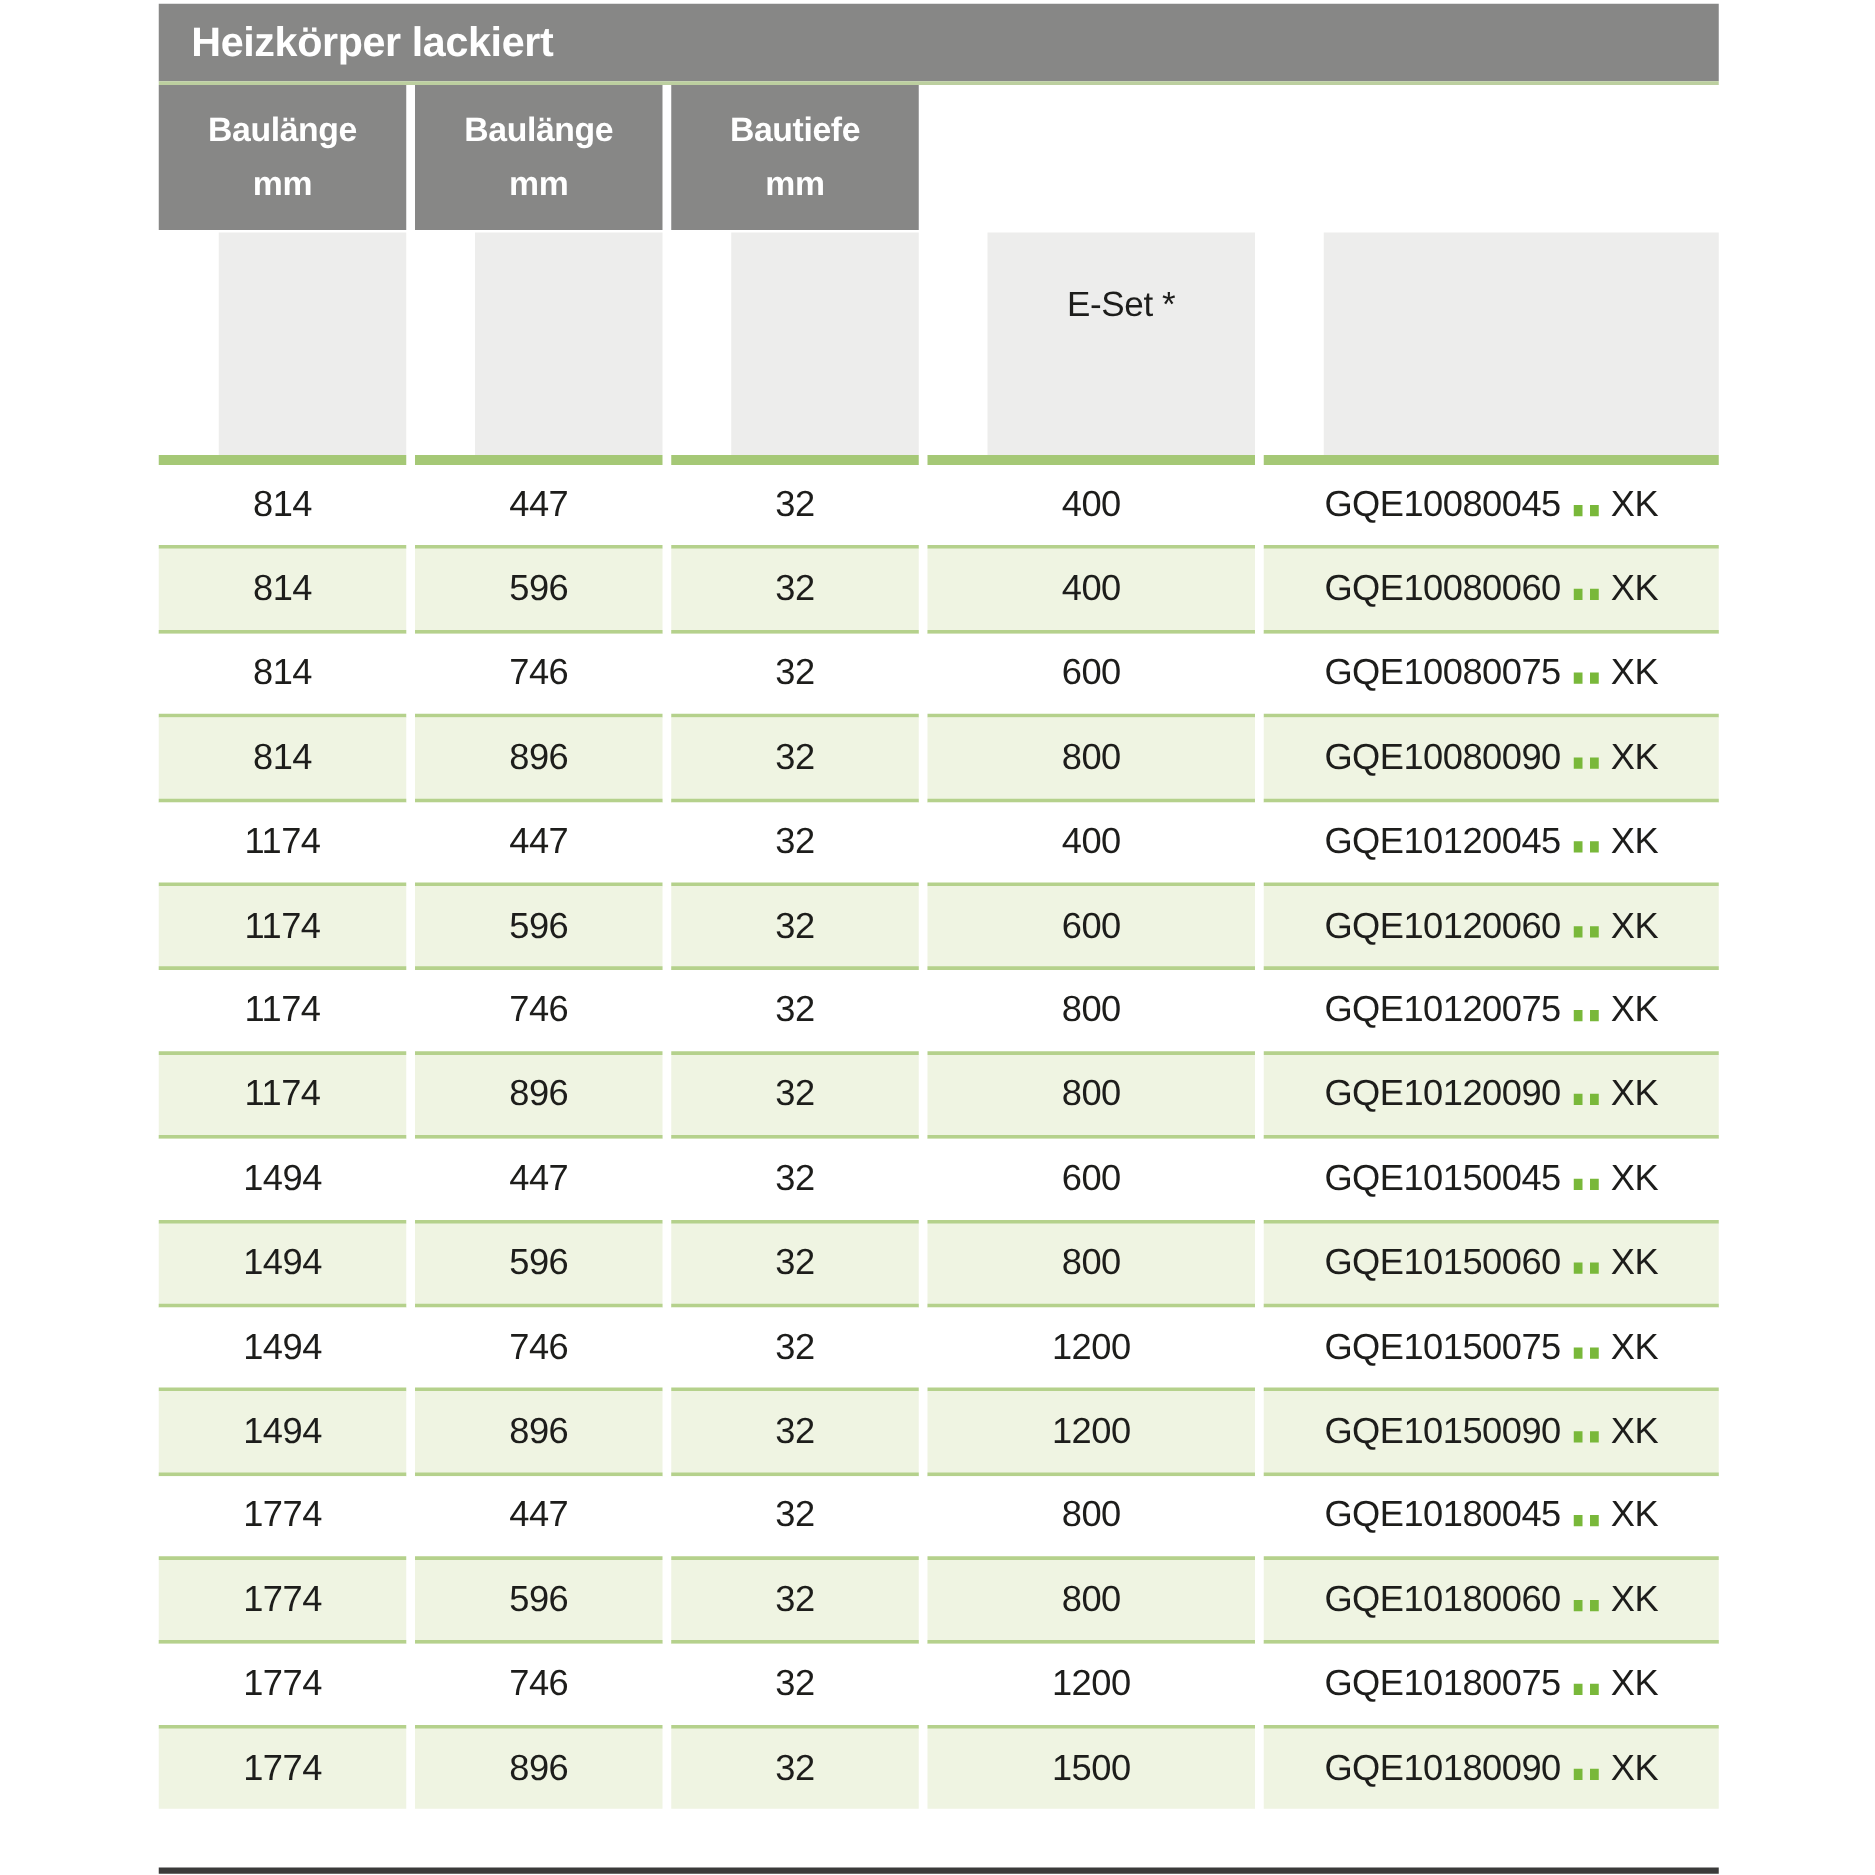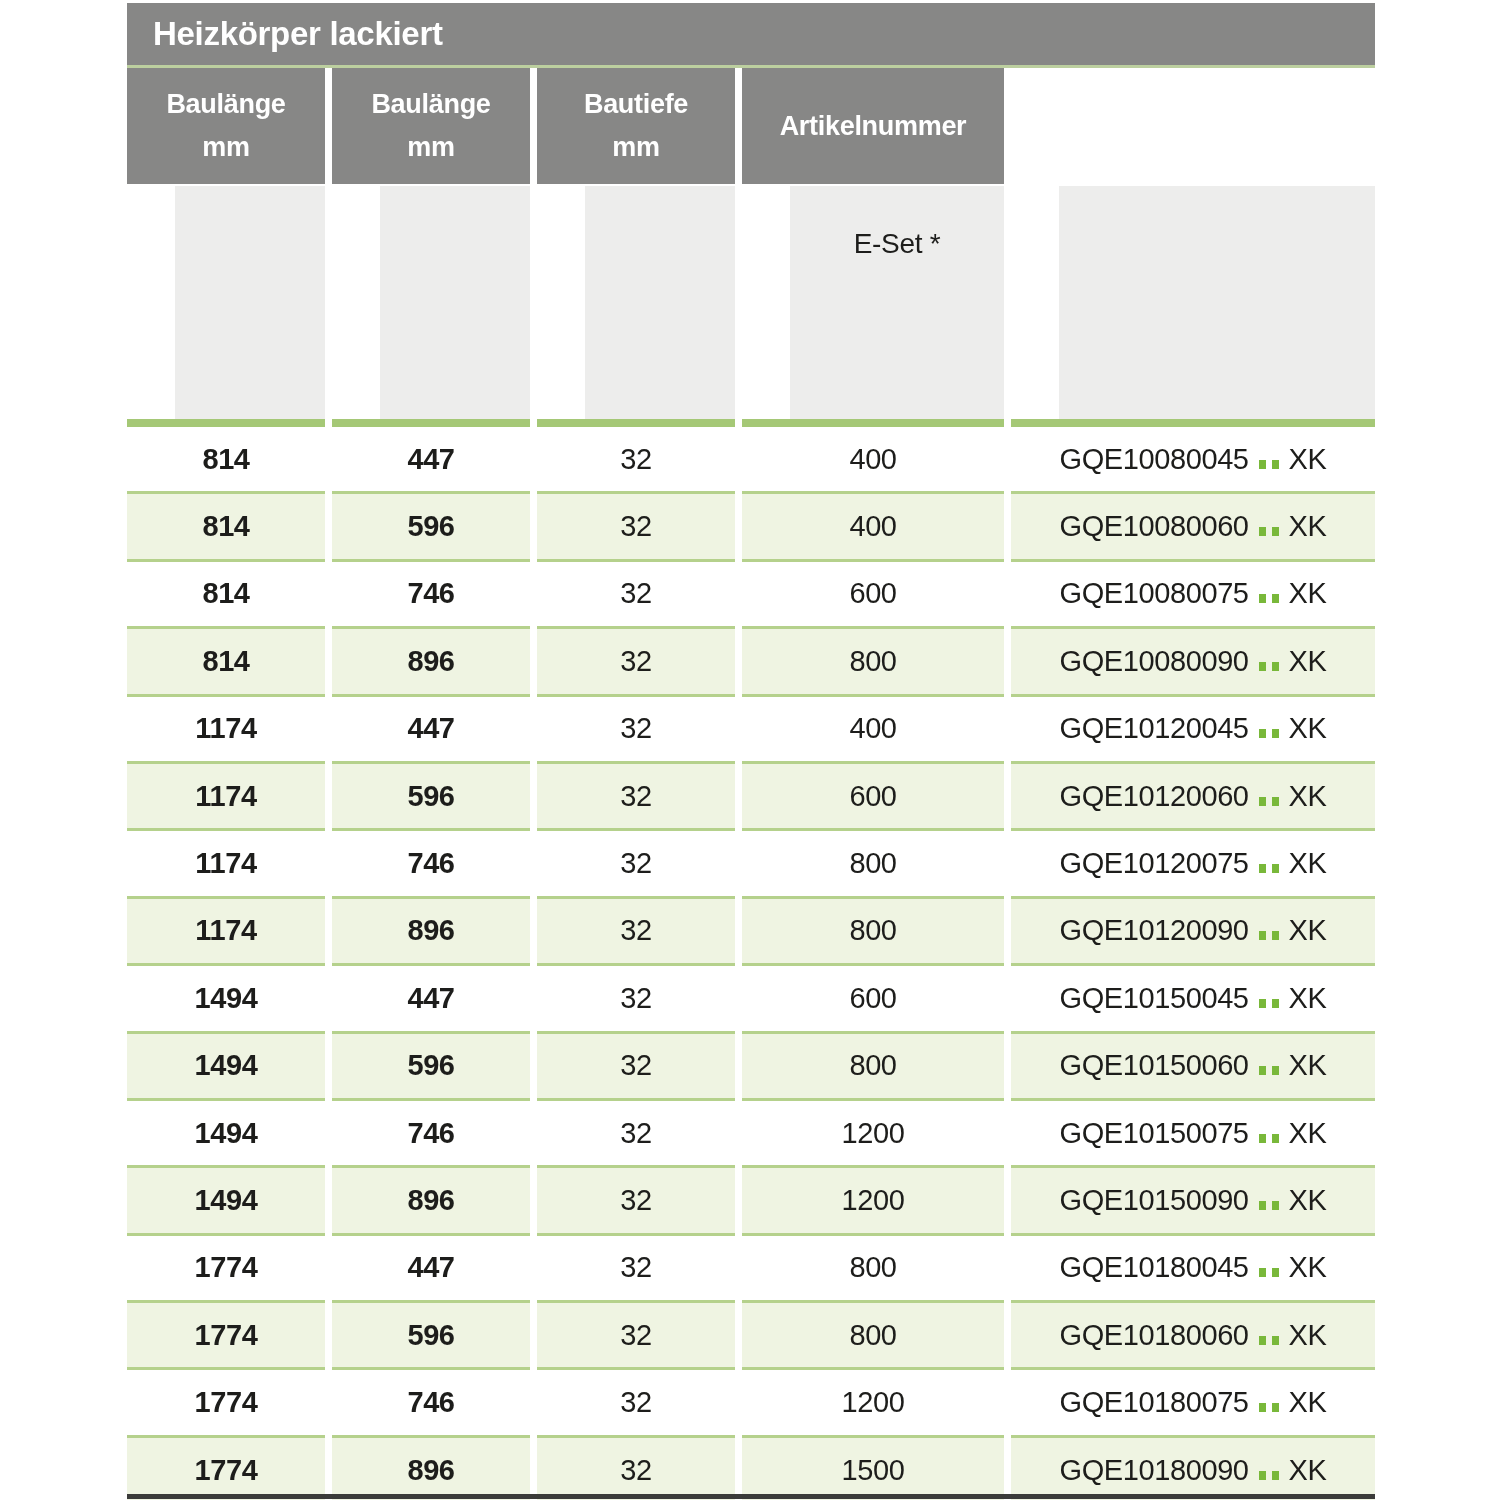--- a/index.html
+++ b/index.html
@@ -47,38 +47,38 @@
   .head-row{margin-bottom:2px;}
   .head-cell{
     height:116px;background:var(--header-gray);
     display:flex;flex-direction:column;justify-content:center;align-items:center;
     color:#ffffff;font-size:27px;font-weight:bold;line-height:43px;letter-spacing:-0.3px;
     text-align:center;
   }
   .head-cell span:empty{display:none;}
   
   .sub-cell{
-    height:233px;background:var(--subheader-gray);
+    height:178px;background:var(--subheader-gray);
     display:flex;justify-content:center;align-items:flex-start;
     padding-top:42px;box-sizing:border-box;
     font-size:28px;letter-spacing:-0.3px;margin-left:48px;
   }
   
   .bar-cell{height:8px;background:var(--bar-green);}
   
   .data-row .cell{
     height:64.4px;
     border-bottom:3px solid var(--line-green);
     display:flex;align-items:center;justify-content:center;
     font-size:29px;letter-spacing:-0.4px;
     background:#ffffff;
   }
   .data-row.alt .cell{background:var(--row-green);}
   .data-row:last-child .cell{border-bottom:none;}
-  .cell.bold{font-weight:bold;}
+  .cell.bold{font-weight:normal;}
   .artikel{white-space:nowrap;}
   .dots{display:inline-block;margin:0 7px;}
   .dot{
     display:inline-block;width:7px;height:9px;
     background:var(--accent-green);
     margin:0 3px;vertical-align:baseline;
   }
   .bottom-line{
     position:absolute;left:127px;top:1494px;
     width:1248px;height:5px;background:var(--bottom-dark);z-index:5;
@@ -101,24 +101,20 @@
         <span>mm</span>
       </div>
       <div class="head-cell">
         <span>Baulänge</span>
         <span>mm</span>
       </div>
       <div class="head-cell">
         <span>Bautiefe</span>
         <span>mm</span>
       </div>
-      <div class="head-cell">
-        <span>Artikelnummer</span>
-
-      </div>
     </div>
 
     <div class="grid sub-row">
       <div class="sub-cell"></div>
       <div class="sub-cell"></div>
       <div class="sub-cell"></div>
       <div class="sub-cell">
         <span>E-Set *</span>
       </div>
       <div class="sub-cell"></div>

